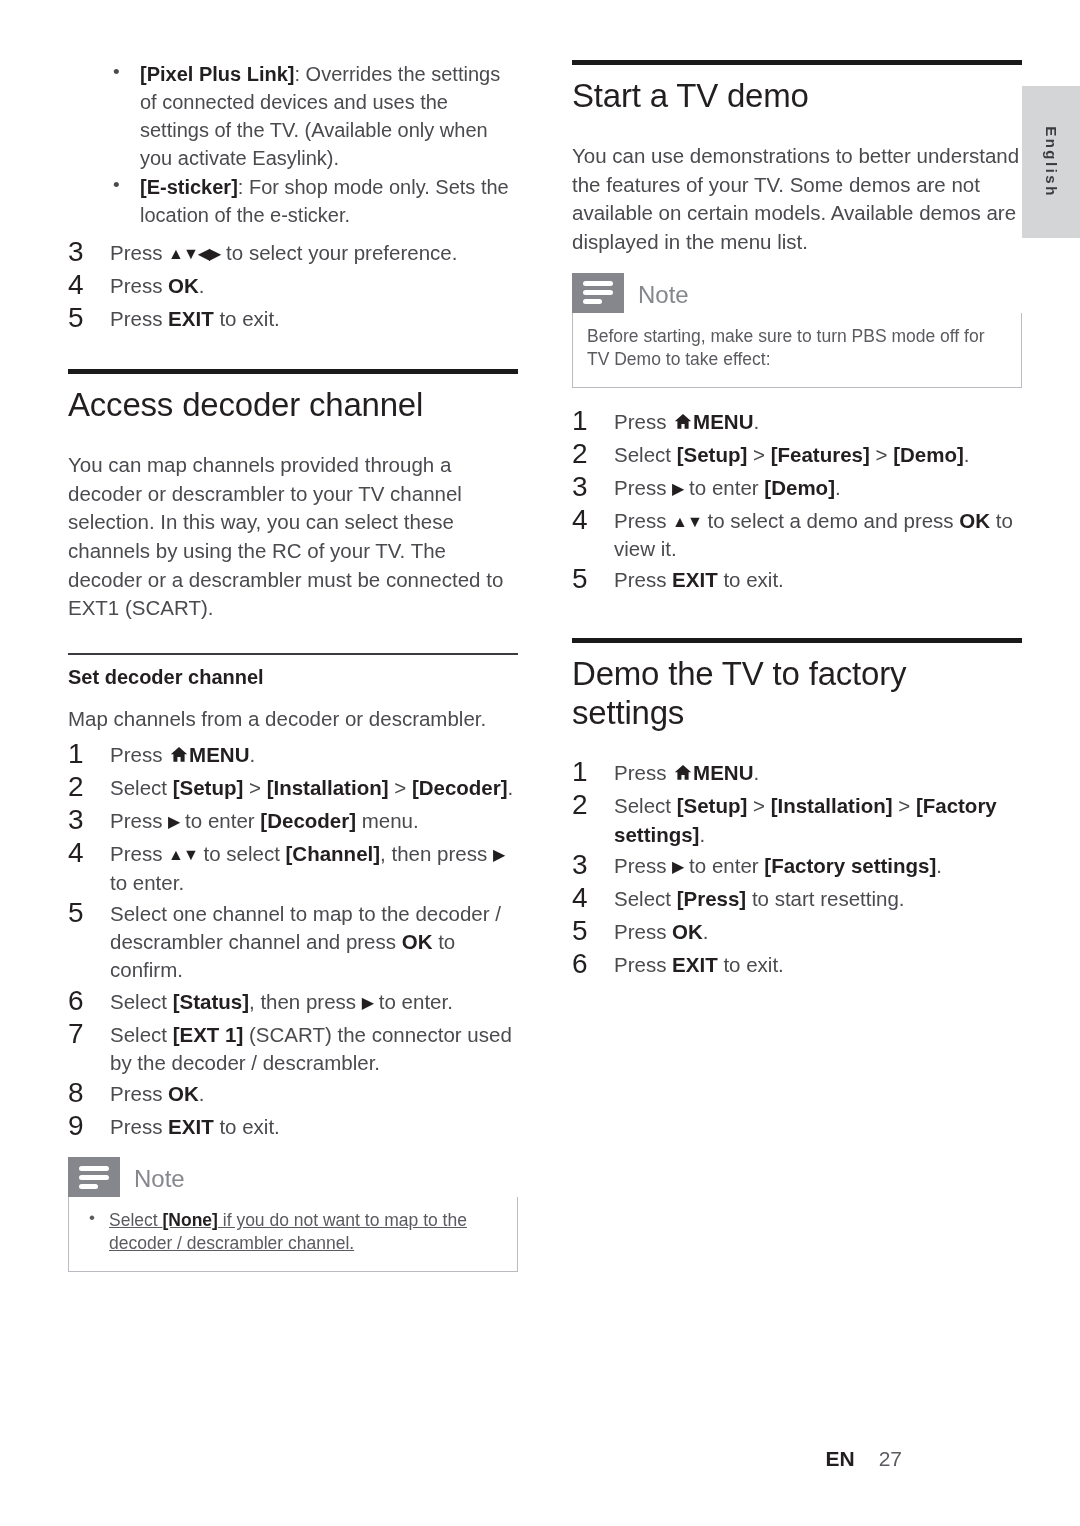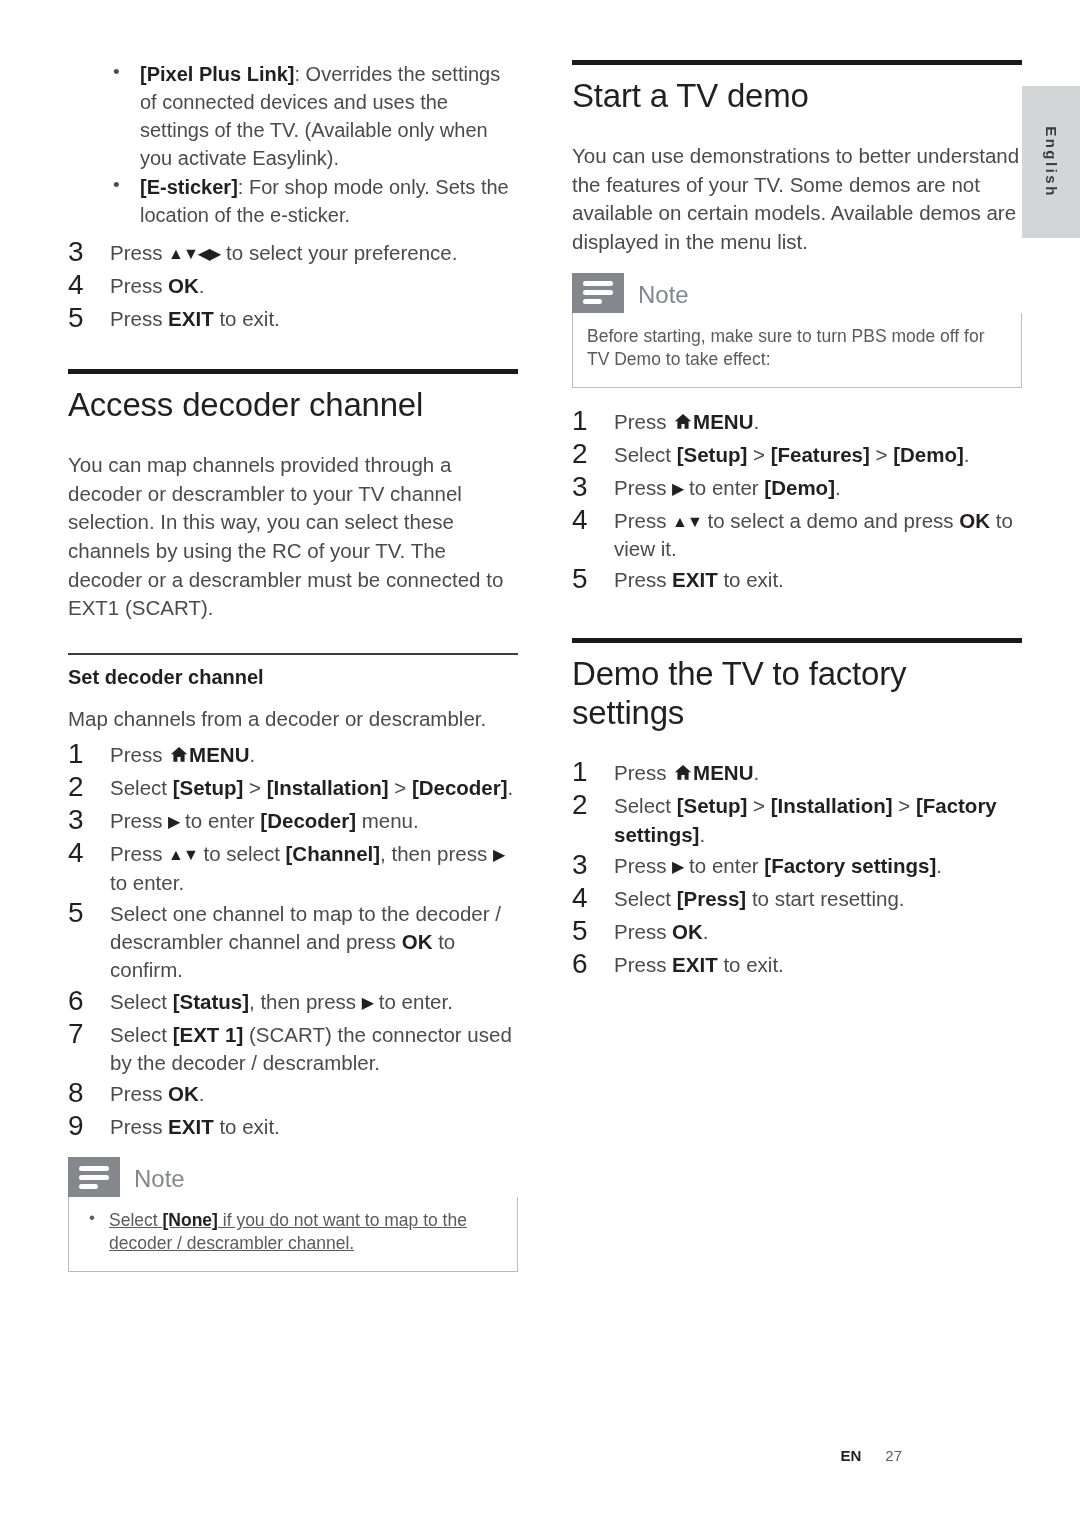--- a/index.html
+++ b/index.html
@@ -209,21 +209,21 @@
 
   
   .footer {
     position: absolute;
     left: 0;
     top: 1447px;
     width: 970px;
     text-align: right;
     padding-right: 68px;
     box-sizing: border-box;
-    font-size: 15px;
+    font-size: 21px;
   }
   .footer .en {
     font-weight: 700;
     color: #231f20;
     margin-right: 24px;
   }
   .footer .pg { color: #5a5a60; }
 </style>
 </head>
 <body>

